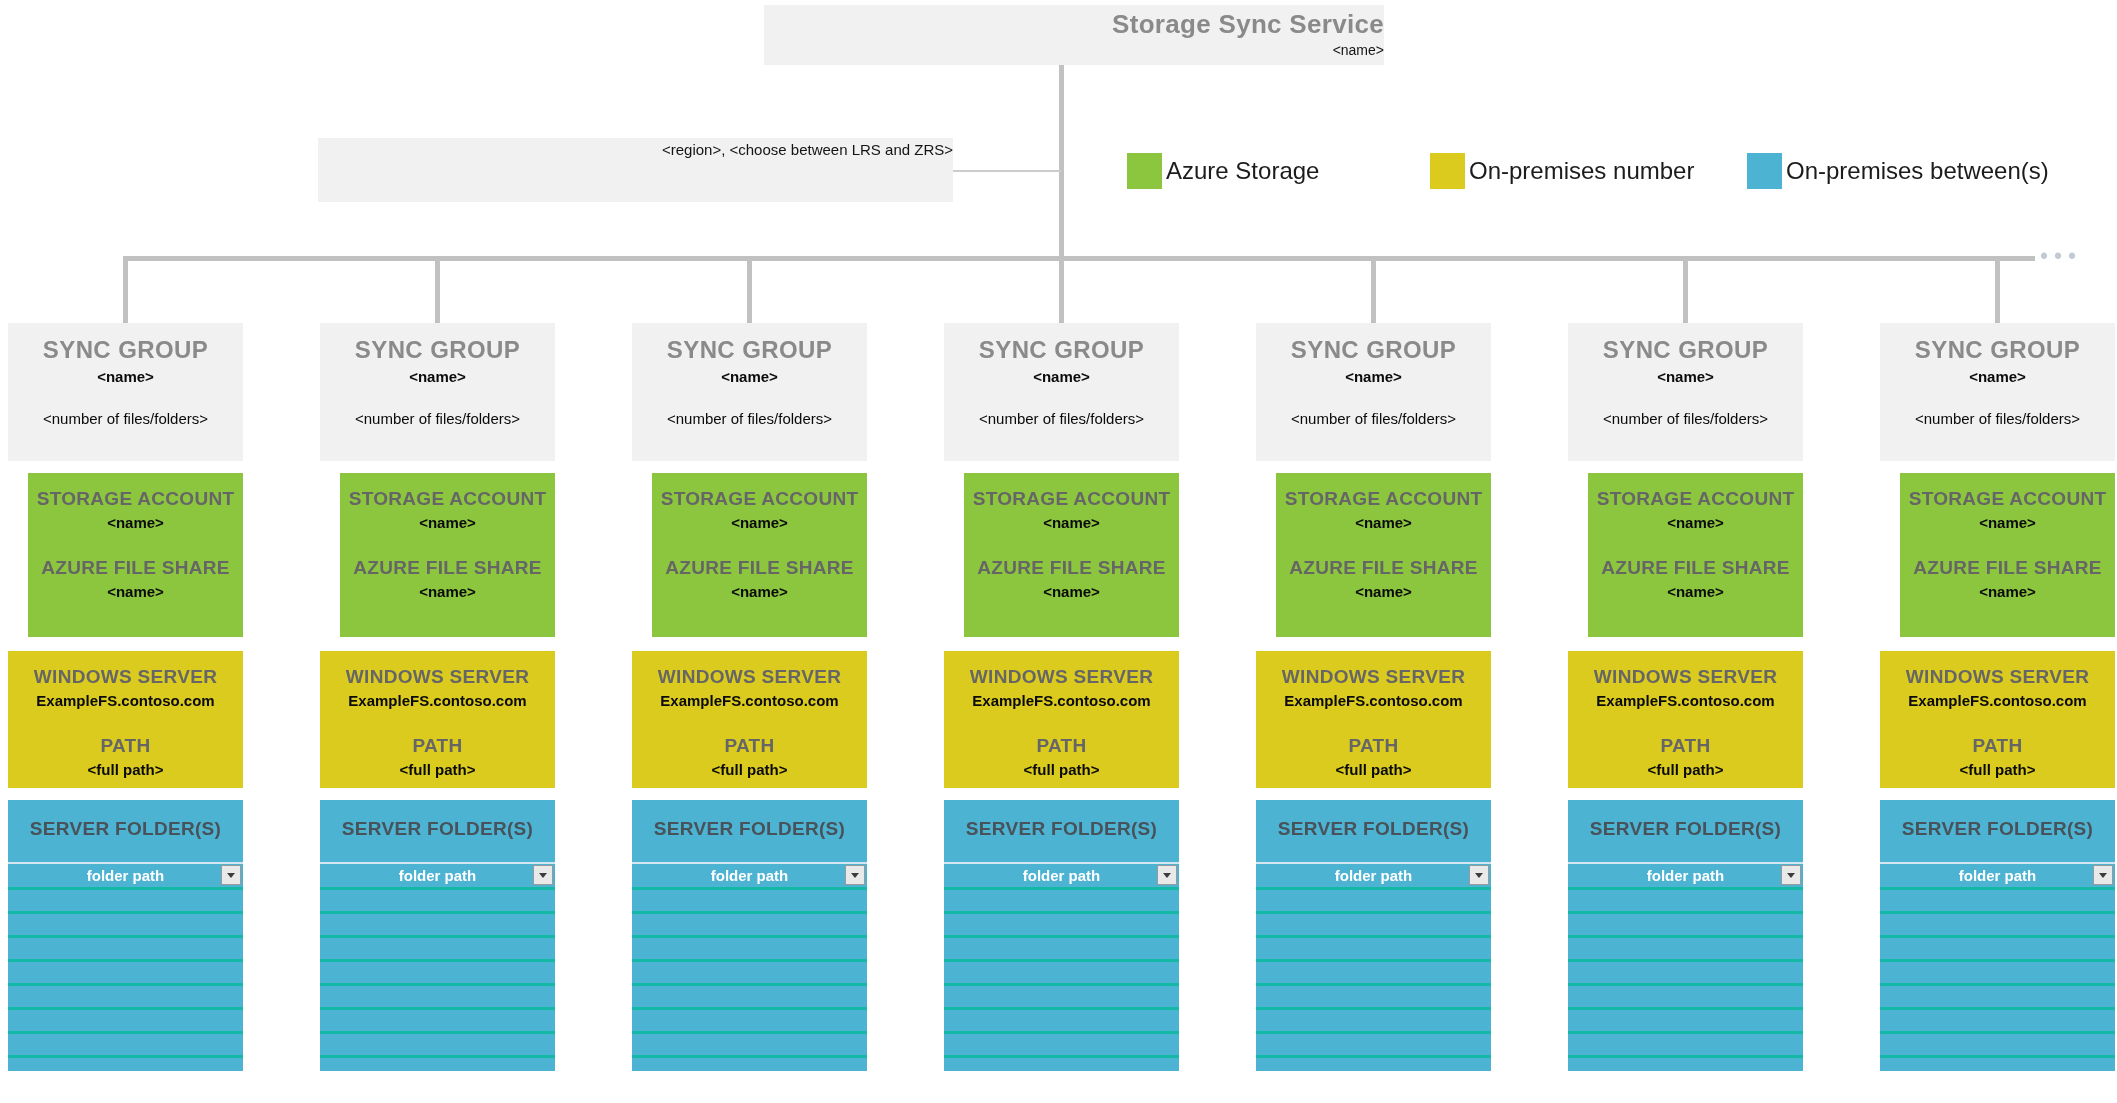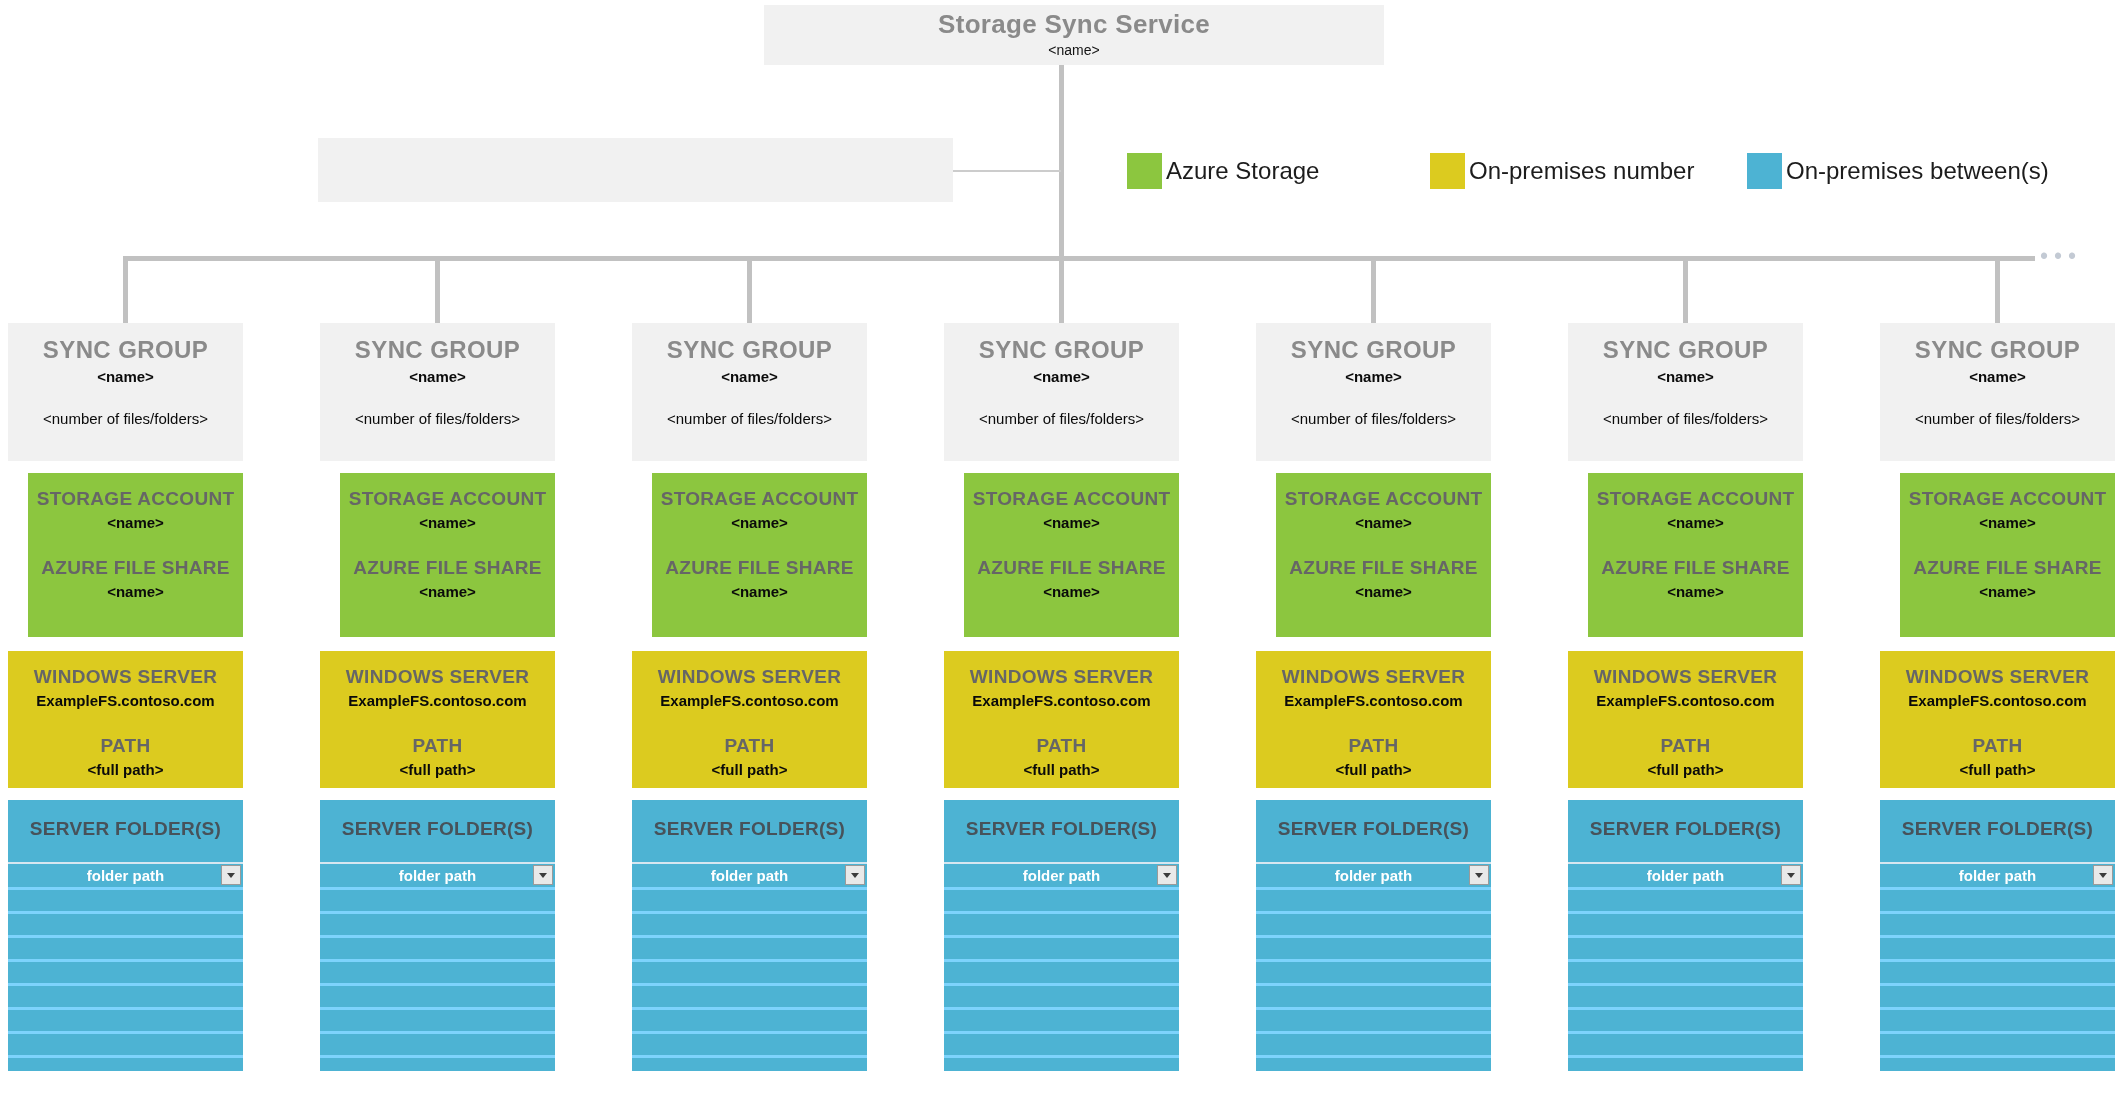--- a/index.html
+++ b/index.html
@@ -7,21 +7,21 @@
     position:relative;
     width:2117px; height:1103px;
     background:#ffffff;
     font-family:"Liberation Sans", sans-serif;
     overflow:hidden;
   }
   .line { position:absolute; background:#c1c1c1; }
   .thin-line { position:absolute; background:#cccccc; }
 
   
-  .gray-box { position:absolute; background:#f1f1f1; text-align:center; }
+  .gray-box { position:absolute; background:#f1f1f1; text-align:right; }
   #title-box { left:764px; top:5px; width:620px; height:60px; }
   #region-box { left:318px; top:138px; width:635px; height:64px; }
   .big-h { font-size:26px; font-weight:bold; color:#8a8a8a; padding-top:4px; letter-spacing:0.3px; }
   #region-box .big-h { font-size:25px; padding-top:3px; }
   .sub-t { font-size:14px; color:#141414; margin-top:2px; }
   #region-box .sub-t { font-size:15px; margin-top:3px; }
 
   
   .legend-item { position:absolute; top:153px; display:flex; align-items:center; }
   .legend-sq { width:35px; height:36px; flex:0 0 auto; }
@@ -35,21 +35,21 @@
   .col { width:235px; flex:0 0 auto; }
   .box { text-align:center; box-sizing:border-box; }
   .head-box { height:138px; background:#f1f1f1; margin-bottom:12px; padding-top:13px; }
   .head-h { font-size:24px; font-weight:bold; color:#8a8a8a; letter-spacing:0.4px; }
   .val { font-size:15px; font-weight:bold; color:#0a0a0a; margin-top:4px; }
   .count-val { font-size:15px; font-weight:normal; color:#0a0a0a; margin-top:25px; }
   .green-box { height:164px; background:#8cc63f; margin-bottom:14px; padding-top:15px;margin-left:20px; }
   .yellow-box { height:137px; background:#dccb1f; margin-bottom:12px; padding-top:15px; }
   .h2 { font-size:19px; font-weight:bold; color:#666666; letter-spacing:0.3px; }
   .mt { margin-top:26px; }
-  .blue-box { height:271px; background:#7dd3fc; overflow:hidden; }
+  .blue-box { height:271px; background:#14b8a6; overflow:hidden; }
   .blue-head { height:62px; background:#4db3d3; padding-top:18px; box-sizing:border-box;
                font-size:19px; font-weight:bold; color:#47525a; letter-spacing:0.3px; }
   .blue-sep { height:2px; background:#d6e6f0; }
   .folder-cell { height:23px; background:#4db3d3; position:relative;
                  color:#ffffff; font-weight:bold; font-size:15px; line-height:23px; }
   .dd-btn { position:absolute; right:2px; top:1px; width:20px; height:20px;
             background:#e9e9e9; border:1px solid #9a9a9a; box-sizing:border-box;
             display:flex; align-items:center; justify-content:center; cursor:pointer; }
   .dd-arrow { width:0; height:0; border-left:4px solid transparent;
               border-right:4px solid transparent; border-top:5px solid #3c3c3c; }
@@ -67,20 +67,21 @@
 <div class="line" style="left:1683px; top:256px; width:5px; height:67px;"></div>
 <div class="line" style="left:1995px; top:256px; width:5px; height:67px;"></div>
 <div class="thin-line" style="left:953px; top:170px; width:108px; height:2px;"></div>
 
 <div id="title-box" class="gray-box">
   <div class="big-h">Storage Sync Service</div>
   <div class="sub-t">&lt;name&gt;</div>
 </div>
 
 <div id="region-box" class="gray-box">
+  <div class="sub-t">&lt;region&gt;, &lt;choose between LRS and ZRS&gt;</div>
 </div>
 
 <div class="legend-item" style="left:1127px;">
   <span class="legend-sq" style="background: rgb(140, 198, 63);"></span>
   <span class="legend-label">Azure Storage</span>
 </div>
 <div class="legend-item" style="left:1430px;">
   <span class="legend-sq" style="background: rgb(220, 203, 31);"></span>
   <span class="legend-label">On-premises number</span>
 </div>

